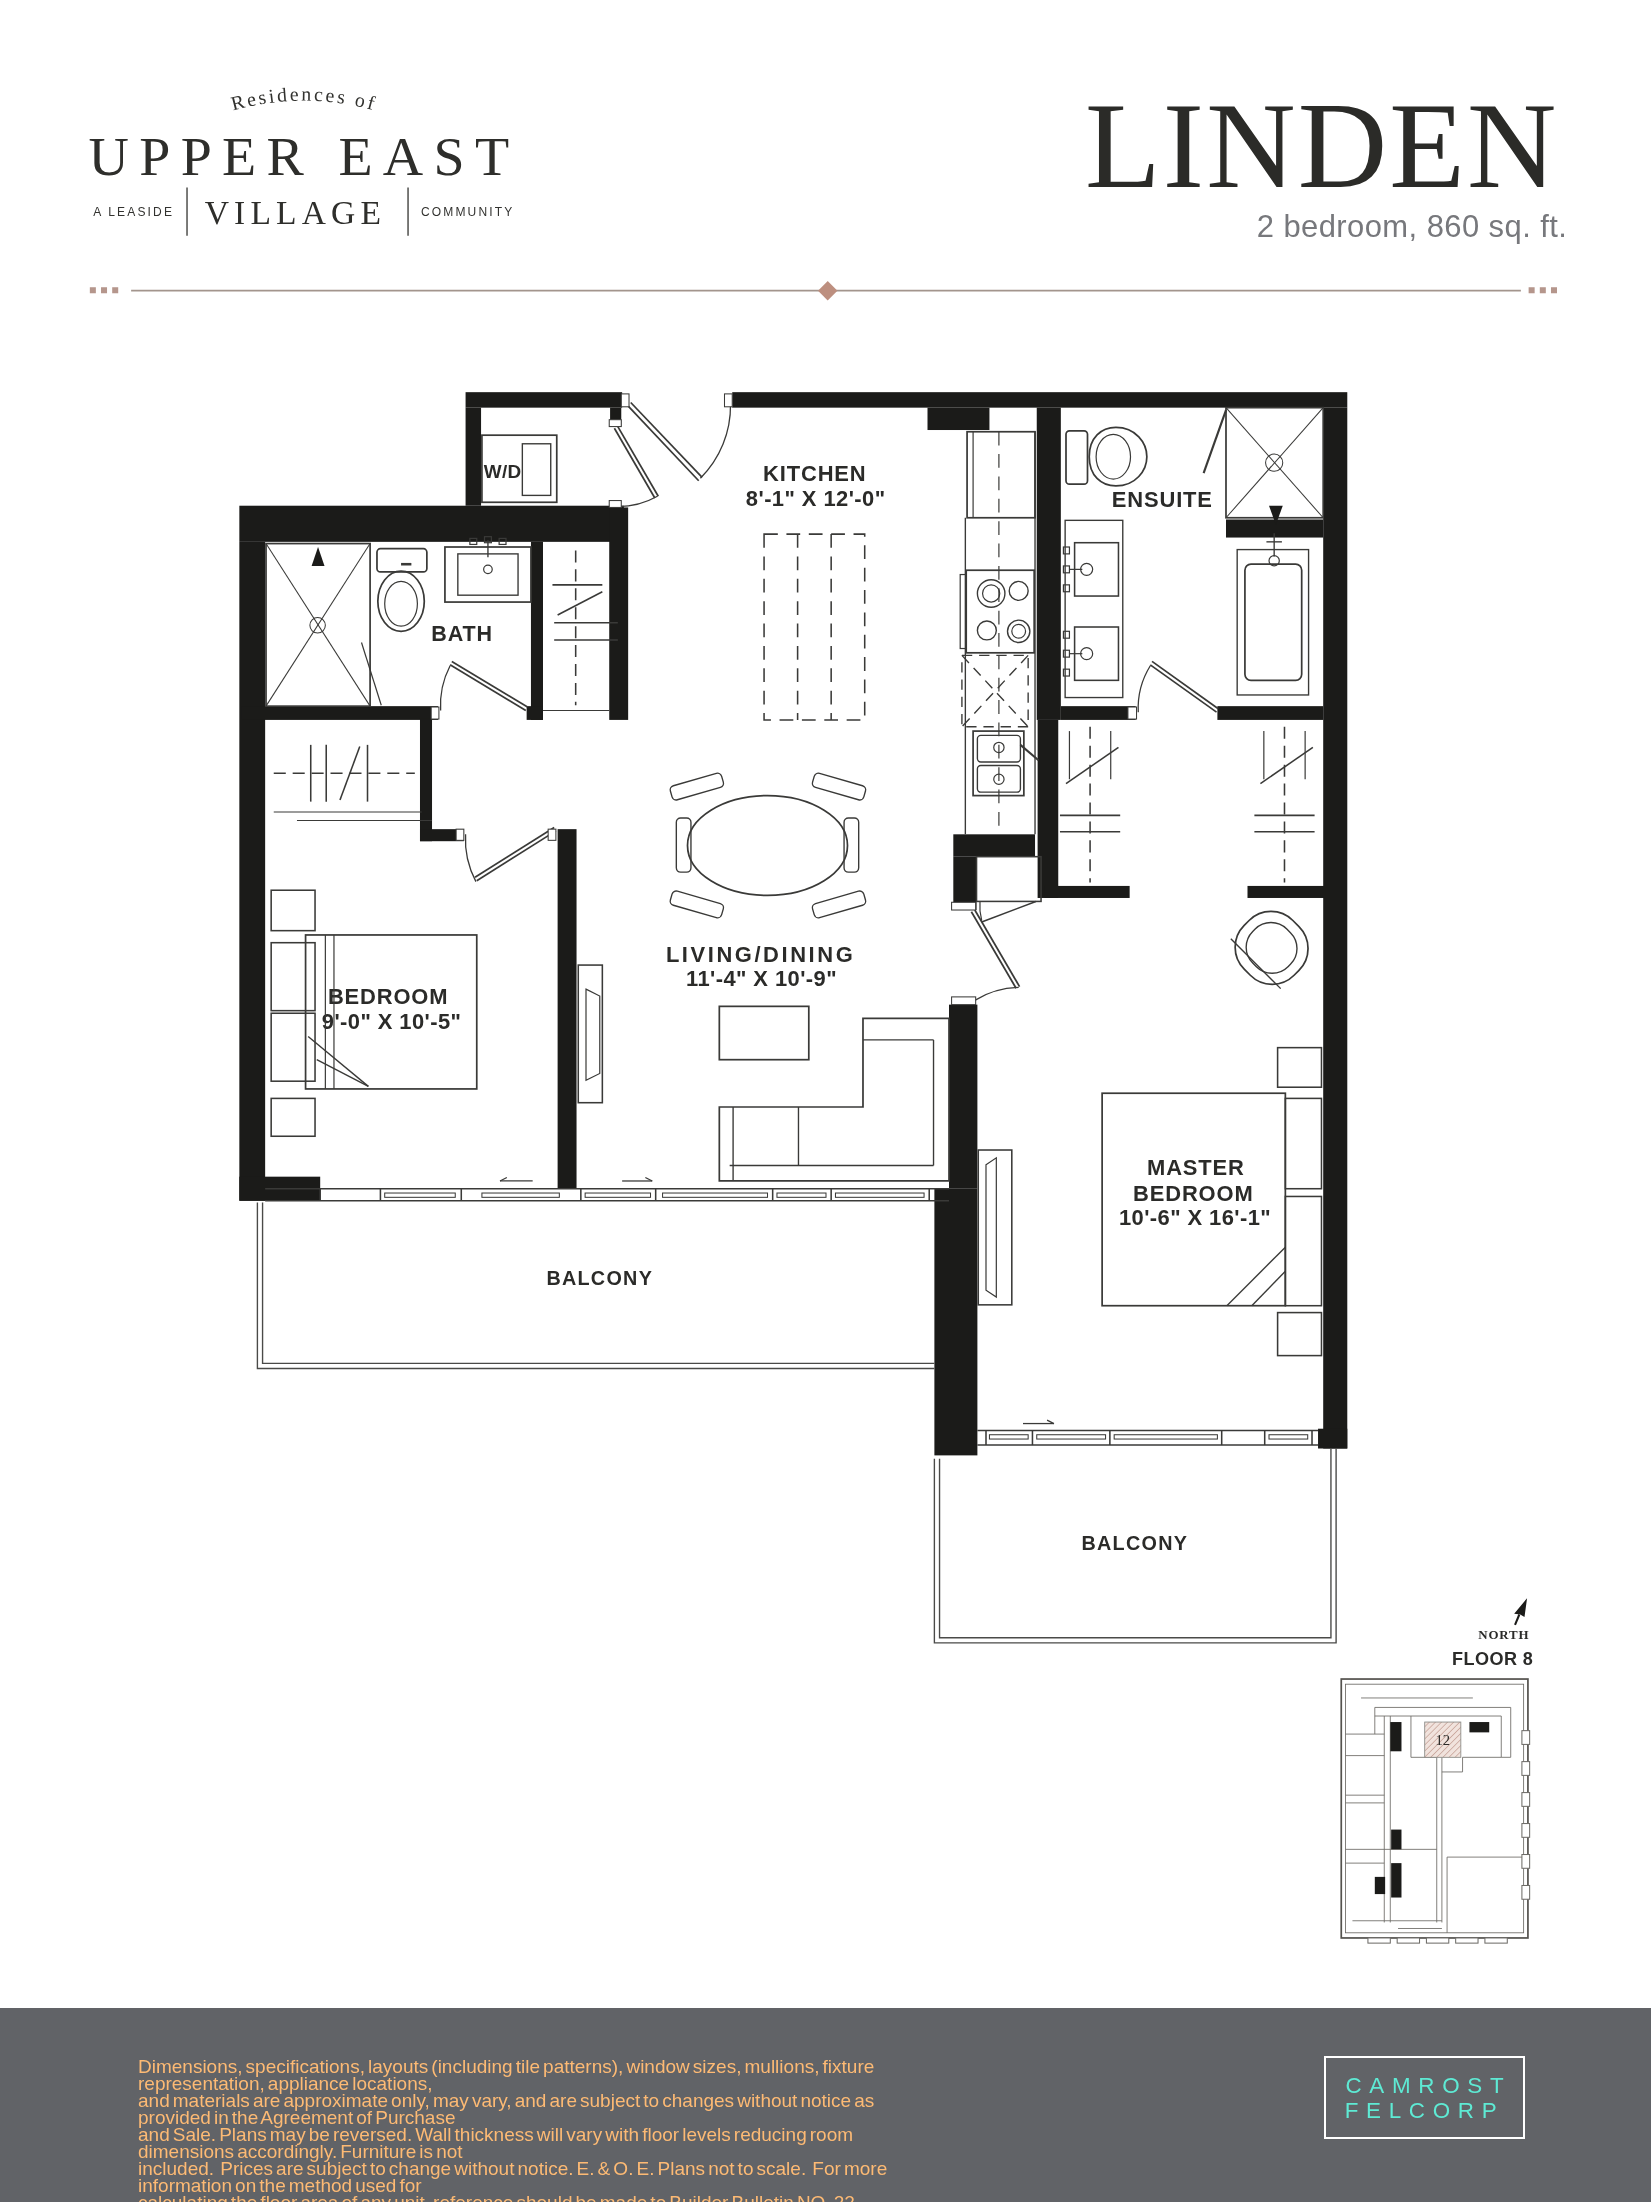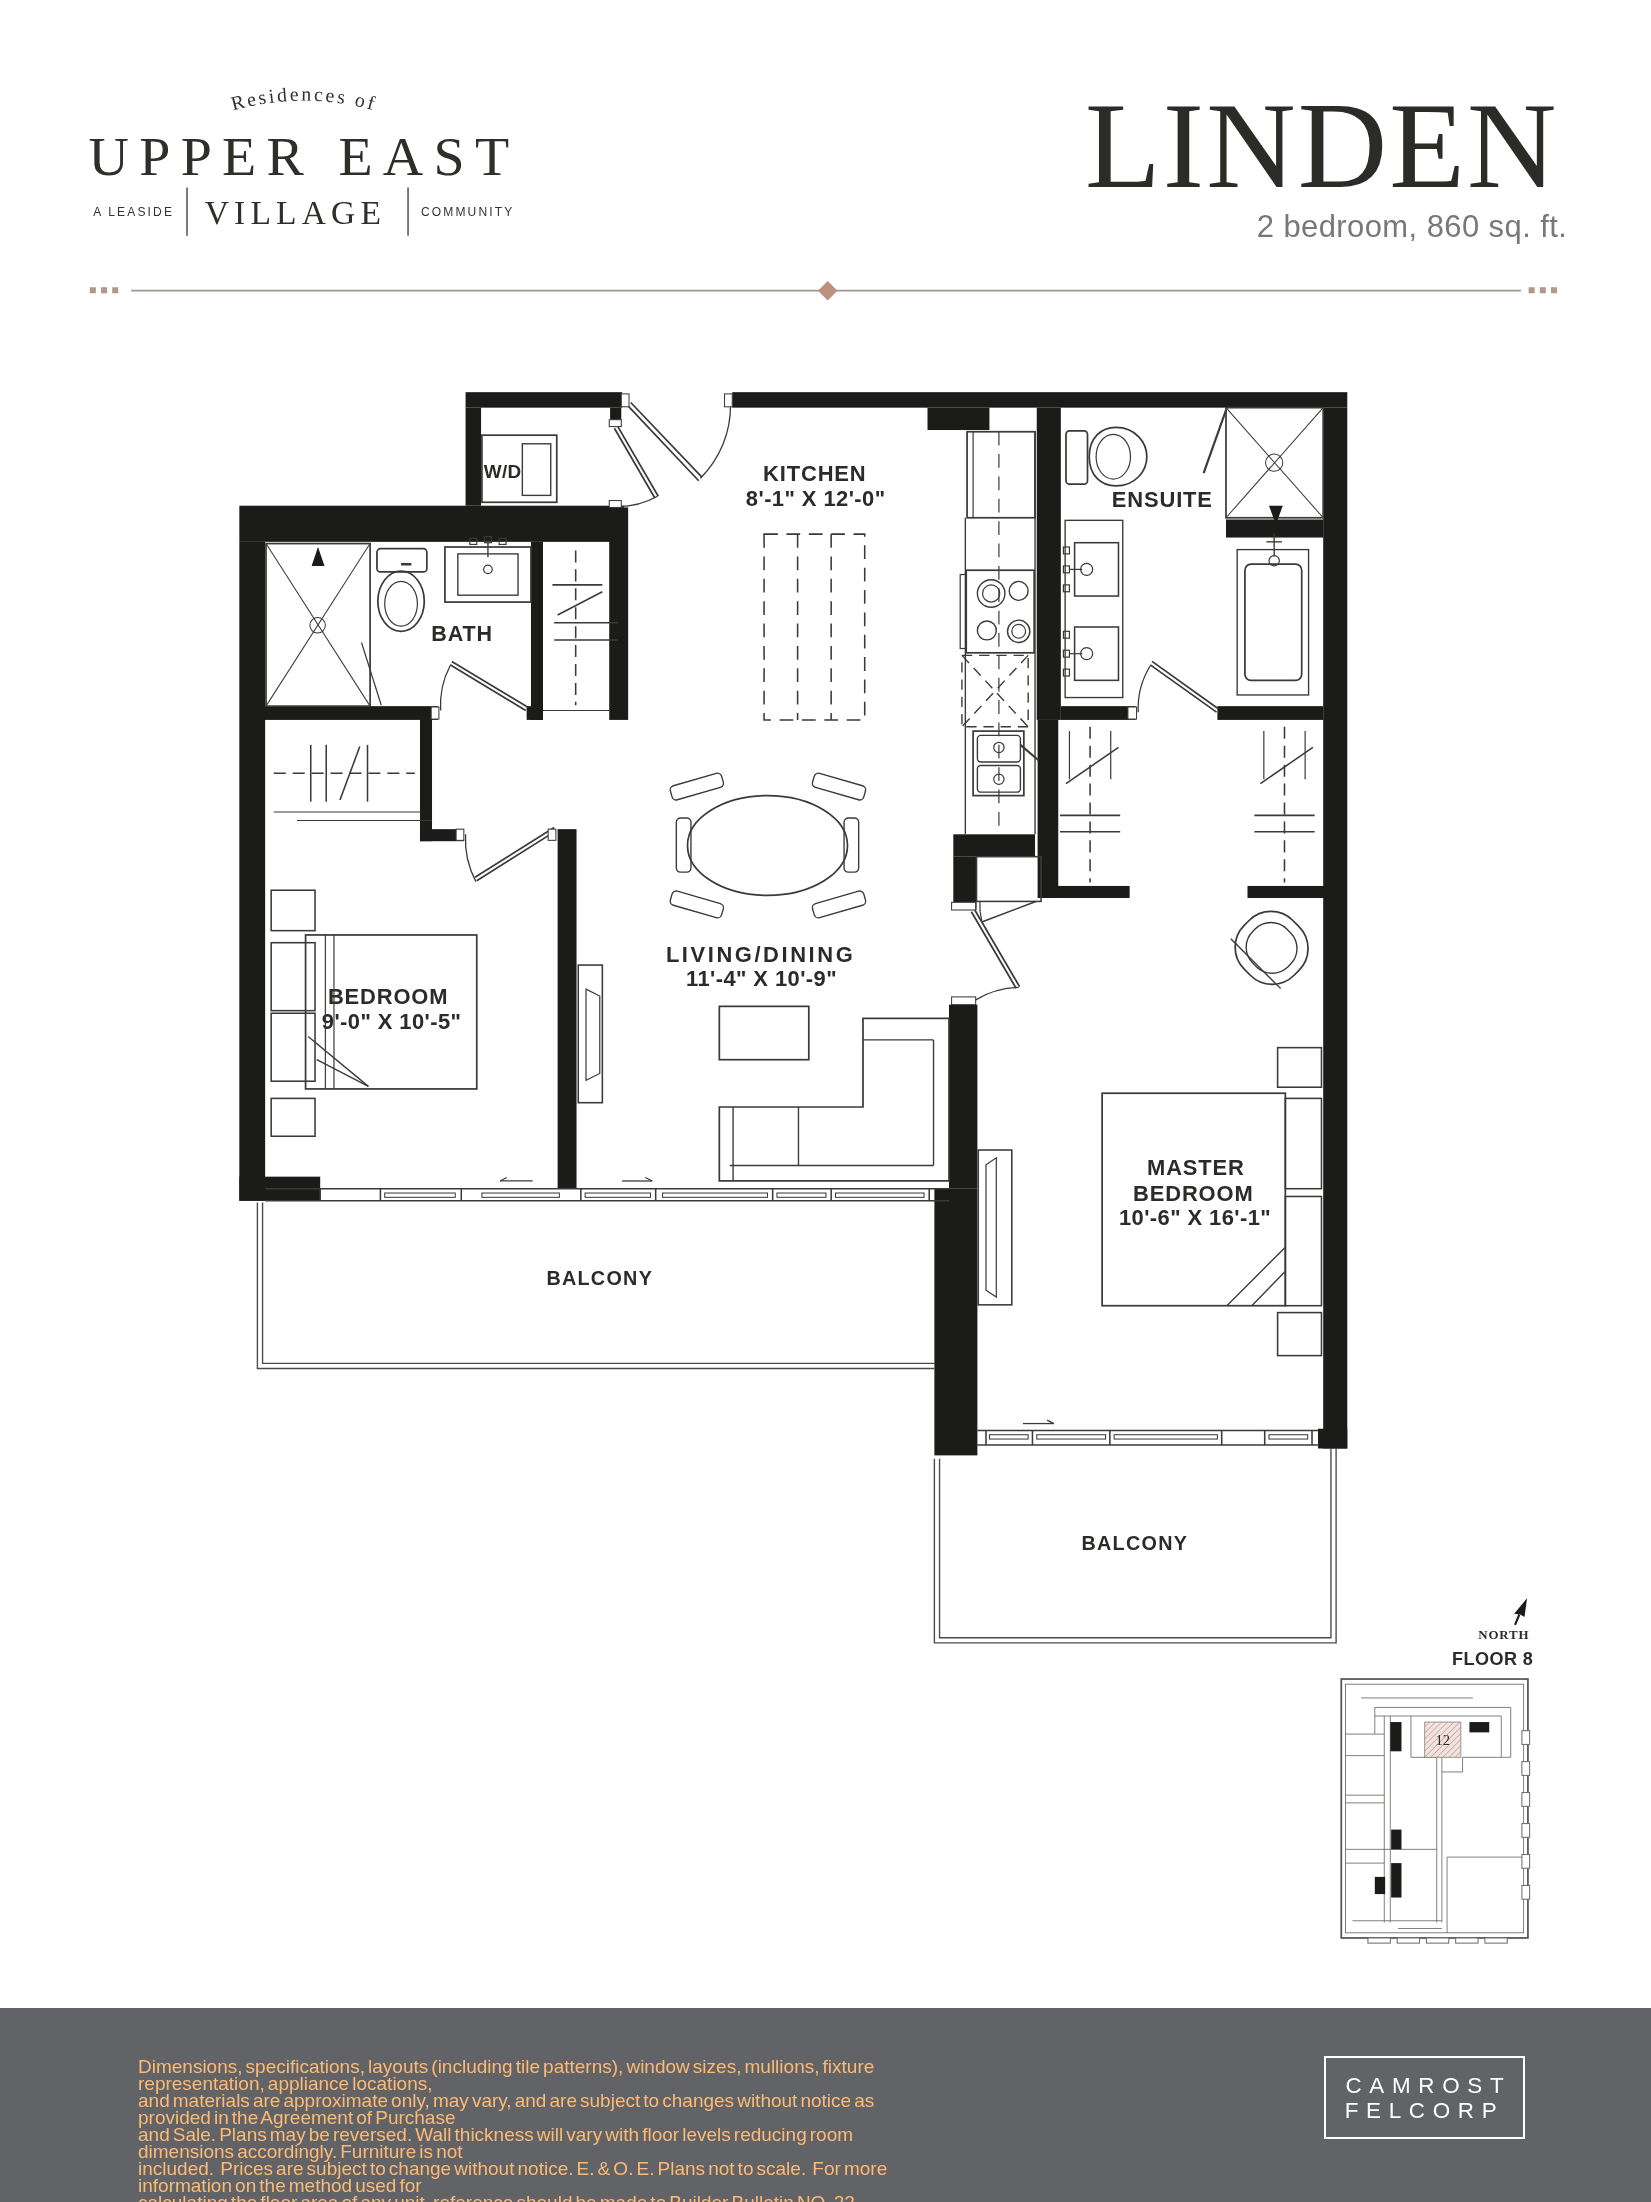--- a/index.html
+++ b/index.html
@@ -585,16 +585,16 @@
 
   <div class="abs" style="left:138px;top:50px;width:800px;font-size:19px;line-height:17px;color:#fdba74;word-spacing:-2.2px;">
   Dimensions, specifications, layouts (including tile patterns), window sizes, mullions, fixture representation, appliance locations,<br>
   and materials are approximate only, may vary, and are subject to changes without notice as provided in the Agreement of Purchase<br>
   and Sale. Plans may be reversed. Wall thickness will vary with floor levels reducing room dimensions accordingly. Furniture is not<br>
   included.&nbsp; Prices are subject to change without notice. E. &amp; O. E. Plans not to scale.&nbsp; For more information on the method used for<br>
   calculating the floor area of any unit, reference should be made to Builder Bulletin NO. 22 published by Tarion.
   </div>
 
   <div class="abs" style="left:1324px;top:48px;width:197px;height:79px;border:2.6px solid #ffffff;">
-    <div style="text-align:center;margin-top:14.6px;font-size:22.4px;line-height:25px;color:#ffffff;letter-spacing:7.7px;text-indent:7.7px;">CAMROST<br>FELCORP</div>
+    <div style="text-align:center;margin-top:14.6px;font-size:22.4px;line-height:25px;color:#5eead4;letter-spacing:7.7px;text-indent:7.7px;">CAMROST<br>FELCORP</div>
   </div>
 </div>
 
 
 </body></html>

